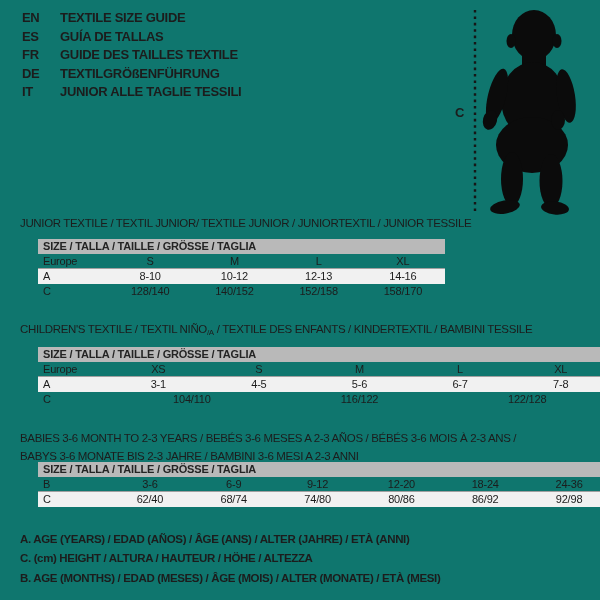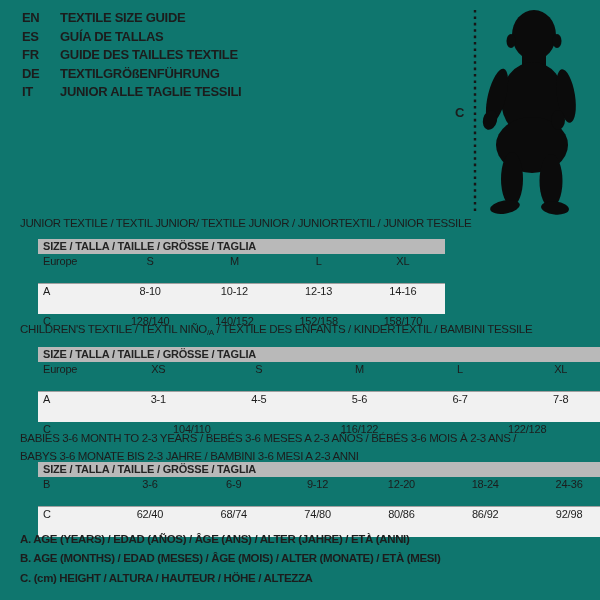--- a/index.html
+++ b/index.html
@@ -37,21 +37,21 @@
   
   .size-table{position:absolute;left:18px;font-size:11px;letter-spacing:-0.2px;margin-left:20px;}
   #junior-table{top:239px;width:407px;}
   #children-table{top:347px;width:573px;}
   #babies-table{top:462px;width:573px;}
   .size-bar{
     height:15px;line-height:15px;background:var(--bar-bg);
     font-weight:bold;color:#242424;padding-left:5px;box-sizing:border-box;
     white-space:nowrap;overflow:hidden;
   }
-  .t-row{display:flex;height:30px;line-height:15px;box-sizing:border-box;justify-content:space-between;}
+  .t-row{display:flex;height:15px;line-height:15px;box-sizing:border-box;justify-content:space-between;}
   .t-row.first{border-bottom:1px solid var(--row-sep);}
   .t-row.shaded{background:var(--row-shaded);}
   .row-label{width:70px;padding-left:5px;box-sizing:border-box;flex:none;}
   .t-cell{flex:1;text-align:center;}
   
   .notes{position:absolute;left:20px;top:530px;font-weight:bold;font-size:11.5px;
     letter-spacing:-0.35px;line-height:19.3px;white-space:nowrap;}
 </style>
 </head>
 <body>
@@ -172,17 +172,17 @@
         <span class="t-cell">68/74</span>
         <span class="t-cell">74/80</span>
         <span class="t-cell">80/86</span>
         <span class="t-cell">86/92</span>
         <span class="t-cell">92/98</span>
       </div>
     </div>
 
   <div class="notes">
     <div>A. AGE (YEARS) / EDAD (AÑOS) / ÂGE (ANS) / ALTER (JAHRE) / ETÀ (ANNI)</div>
+    <div>C. (cm) HEIGHT / ALTURA / HAUTEUR / HÖHE / ALTEZZA</div>
     <div>B. AGE (MONTHS) / EDAD (MESES) / ÂGE (MOIS) / ALTER (MONATE) / ETÀ (MESI)</div>
-    <div>C. (cm) HEIGHT / ALTURA / HAUTEUR / HÖHE / ALTEZZA</div>
   </div>
 
 </div>
 
 </body></html>

